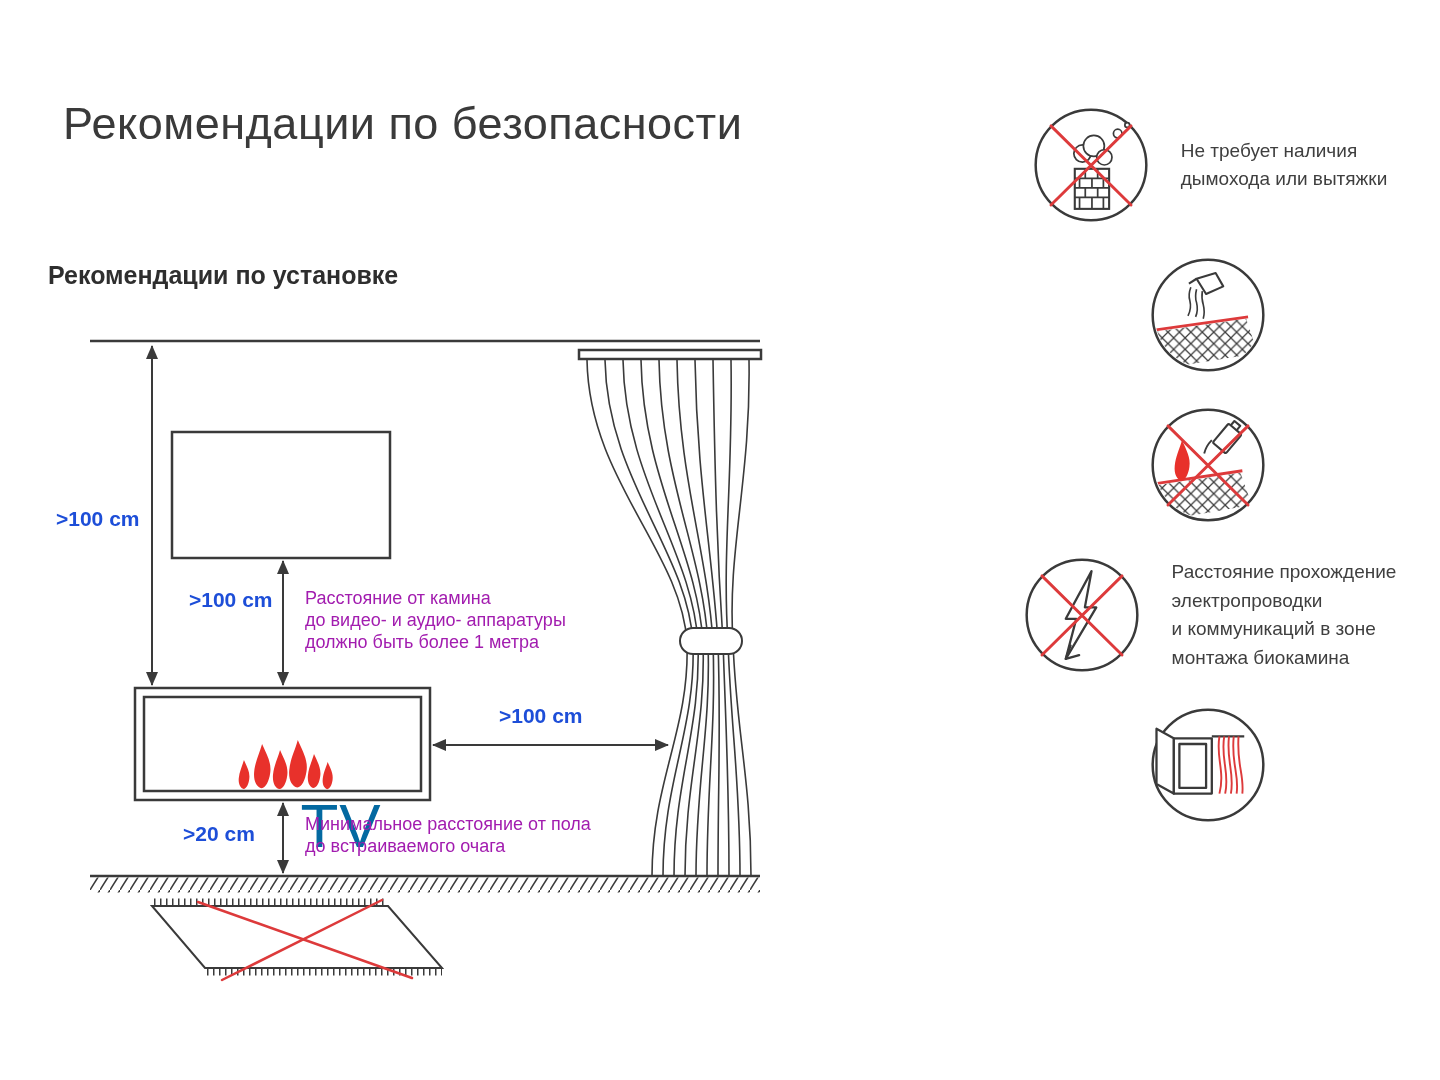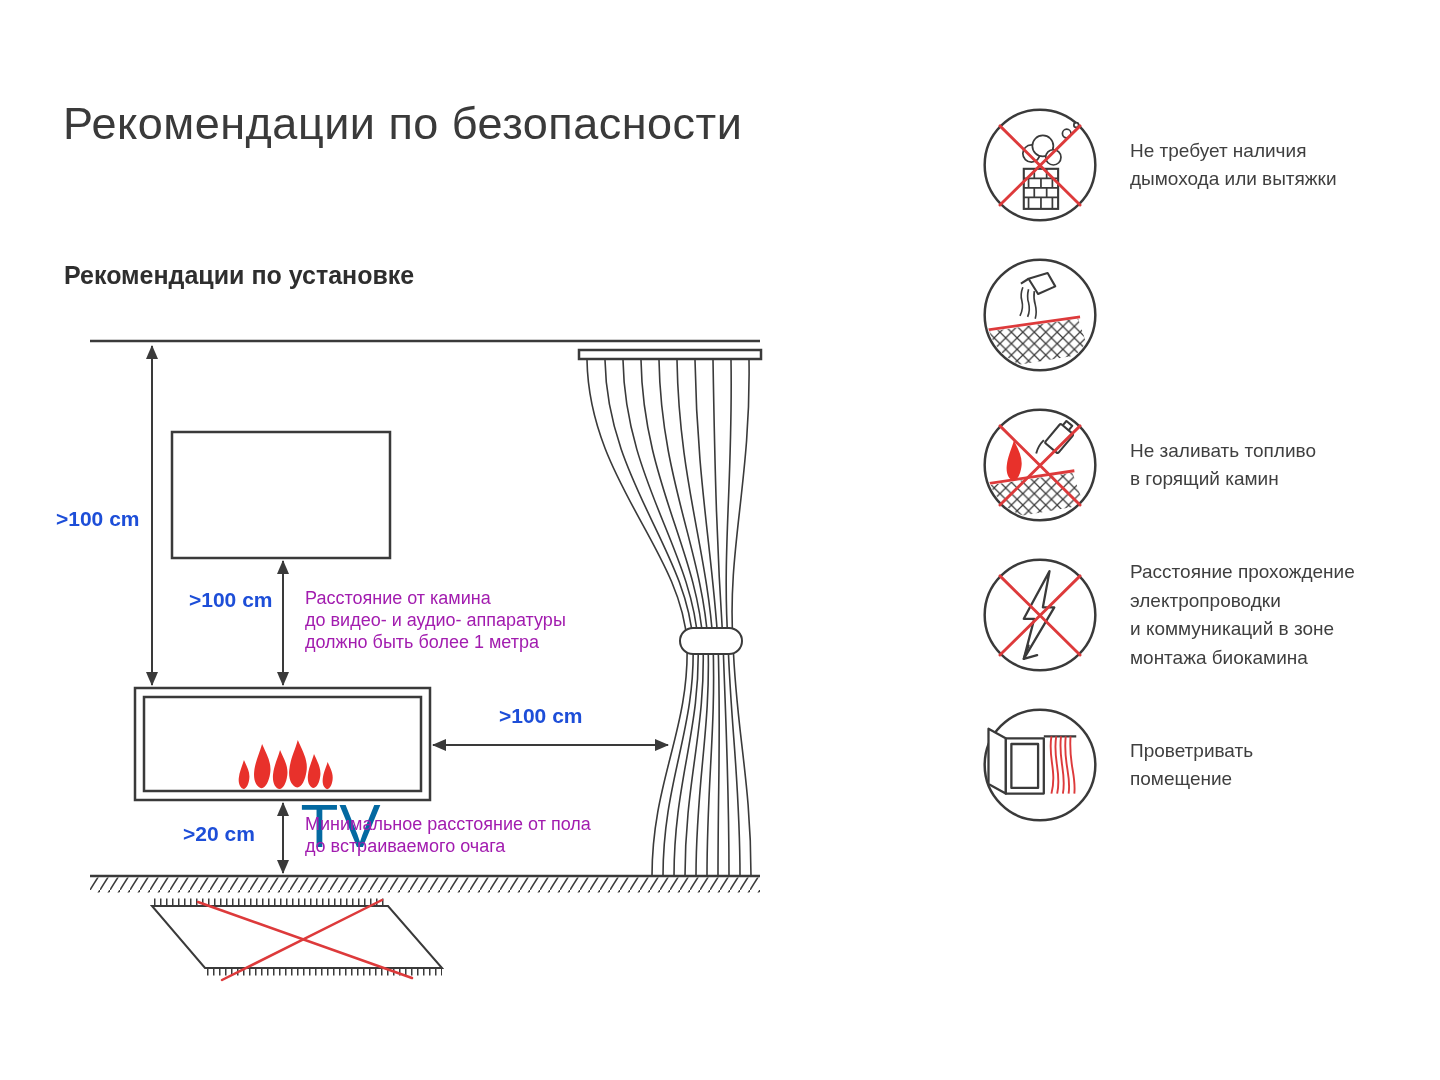--- a/index.html
+++ b/index.html
@@ -10,21 +10,21 @@
   }
   *{box-sizing:border-box;margin:0;padding:0;}
   html,body{width:1440px;height:1080px;background:#ffffff;overflow:hidden;}
   body{font-family:"Liberation Sans", sans-serif;color:var(--text);position:relative;}
 
   .page-title{
     position:absolute;left:63px;top:98px;
     font-size:45px;font-weight:400;letter-spacing:.5px;color:#3a3a3a;text-align:right;
   }
   .section-title{
-    position:absolute;left:64px;top:261px;
+    position:absolute;left:48px;top:261px;
     font-size:25px;font-weight:700;color:#2e2e2e;
   }
 
   
   .scene{position:absolute;left:60px;top:330px;width:710px;height:660px;}
   .tv-label{
     position:absolute;left:232px;top:762px;width:218px;height:126px;
     display:flex;align-items:center;justify-content:center;
     font-size:62px;font-weight:500;letter-spacing:1px;color:#0369a1;
   }
@@ -36,21 +36,21 @@
   .dim-curtain{left:499px;top:704px;}
   .dim-floor{left:183px;top:822px;}
   .note{
     position:absolute;font-size:18px;line-height:22px;color:#a21caf;white-space:pre-line;
   }
   .note-tv{left:305px;top:587px;width:340px;}
   .note-floor{left:305px;top:813px;width:360px;}
 
   
   .safety-list{position:absolute;left:978px;top:90px;width:460px;}
-  .safety-item{display:flex;align-items:center;gap:28px;height:150px;}
+  .safety-item{display:flex;align-items:center;gap:28px;height:150px;justify-content:center;}
   .safety-icon{flex:0 0 124px;width:124px;height:124px;}
   .safety-text{font-size:19px;line-height:1.5;color:#3f3f3f;white-space:pre-line;}
 
   
   .ic-ring{fill:none;stroke:var(--line);stroke-width:2.6;}
   .ic-red-x line{stroke:var(--red);stroke-width:3;stroke-linecap:round;}
   .dim-line{stroke:var(--line);stroke-width:2;marker-start:url(#ah);marker-end:url(#ah);}
   .wall{stroke:var(--line);stroke-width:2.5;}
   .box{fill:#fff;stroke:var(--line);stroke-width:2.5;}
   .thin{fill:none;stroke:var(--line);stroke-width:1.6;}
@@ -204,22 +204,20 @@
       <g transform="translate(22,-30) rotate(40)" stroke="var(--line)" stroke-width="2.2" fill="#fff" stroke-linejoin="round">
         <rect x="-9" y="-10" width="18" height="26" rx="2"></rect>
         <path d="M -6 -10 L -6 -16 L 2 -16 L 2 -10" fill="none"></path>
       </g>
       <path d="M 4 -26 q -6 6 -8 14" stroke="var(--line)" stroke-width="2" fill="none"></path>
       <g class="ic-red-x">
           <line x1="-42" y1="-41" x2="42" y2="42"></line>
           <line x1="42" y1="-41" x2="-42" y2="42"></line>
         </g>
     </svg>
-    <div class="safety-text">Не заливать топливо
-в горящий камин</div>
   </div>
 
   <div class="safety-item">
     <svg class="safety-icon" viewBox="-65 -65 130 130">
       <circle class="ic-ring" r="58"></circle>
       <path d="M 10 -46 L -17 4 L -6 4 L -17 46 L 15 -8 L 3 -8 Z" fill="#fff" stroke="var(--line)" stroke-width="2.4" stroke-linejoin="round"></path>
       <path d="M -17 46 L -3 42 M -17 46 L -12 32" stroke="var(--line)" stroke-width="2.4" fill="none" stroke-linecap="round"></path>
       <g class="ic-red-x">
           <line x1="-42" y1="-41" x2="42" y2="42"></line>
           <line x1="42" y1="-41" x2="-42" y2="42"></line>
@@ -241,17 +239,15 @@
       </g>
       <line x1="4" y1="-30" x2="38" y2="-30" stroke="var(--line)" stroke-width="2.4"></line>
       <g stroke="var(--red)" stroke-width="2" fill="none">
         <path d="M 12 -30 C 8 -8 18 6 12 30"></path>
         <path d="M 17 -30 C 13 -6 23 8 18 30"></path>
         <path d="M 22 -30 C 19 -4 28 8 24 30"></path>
         <path d="M 27 -30 C 24 -2 33 10 30 30"></path>
         <path d="M 32 -30 C 30 0 38 10 36 30"></path>
       </g>
     </svg>
-    <div class="safety-text">Проветривать
-помещение</div>
   </div>
 
 </div>
 
 </body></html>

